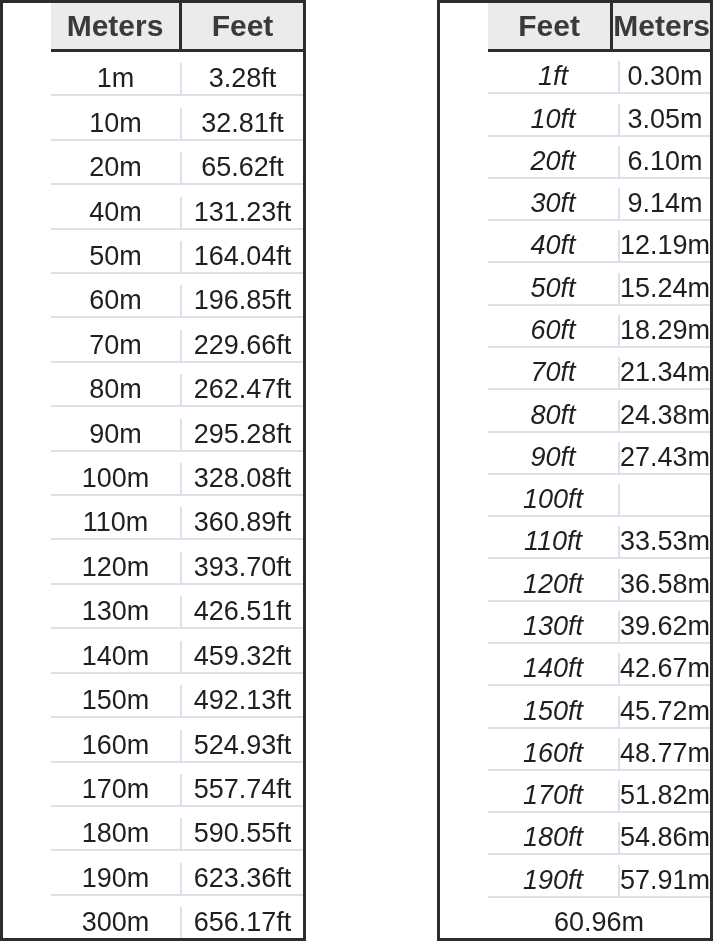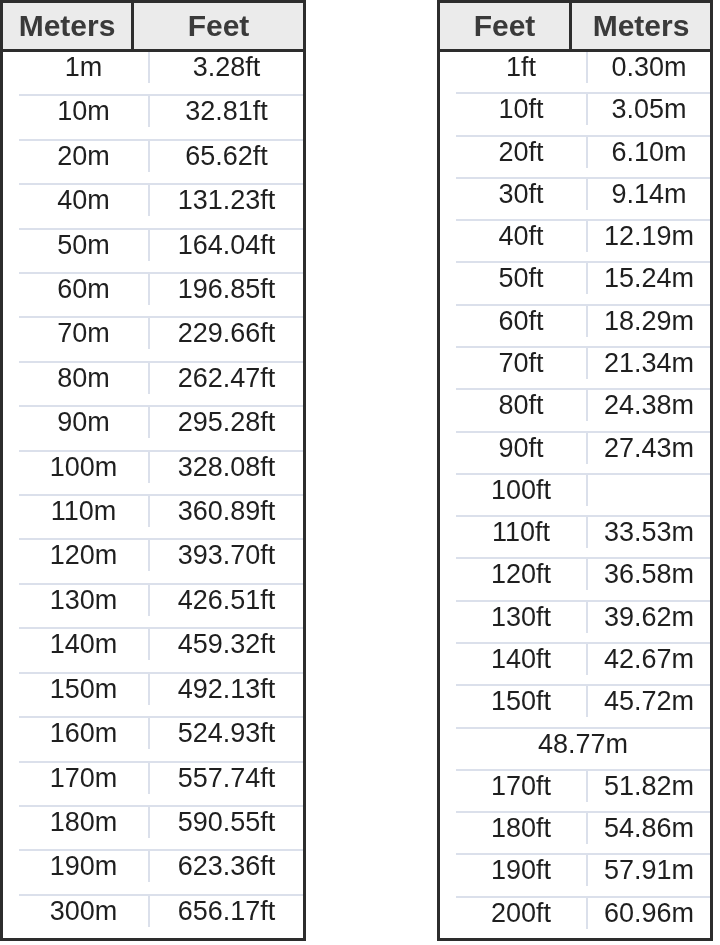--- a/index.html
+++ b/index.html
@@ -10,50 +10,50 @@
     --row-divider:#dbe0eb;
     --page-bg:#ffffff;
   }
   *{margin:0;padding:0;box-sizing:border-box;}
   html,body{width:720px;height:945px;background:var(--page-bg);overflow:hidden;
     font-family:"Liberation Sans","DejaVu Sans",sans-serif;}
   .canvas{position:relative;width:720px;height:945px;background:var(--page-bg);}
   .conv-table{
     position:absolute;top:0;height:941px;
     border:3px solid var(--border-dark);
-    display:flex;flex-direction:column;background:#fff;
+    display:flex;flex-direction:column;background:#fff;padding-left:48px;
   }
   .t-left{left:0;width:306px;}
   .t-right{left:437px;width:276px;}
   .thead{
     flex:0 0 49px;display:flex;align-items:center;
     background:var(--header-bg);
     border-bottom:3px solid var(--border-dark);
   }
   .thead .hcell{
     display:flex;align-items:center;justify-content:center;
     height:100%;
     font-weight:700;font-size:30px;color:var(--header-text);
   }
   .thead .hcell.c0{border-right:3px solid var(--border-dark);}
   .t-left .hcell.c0{width:131px;}
   .t-left .hcell.c1{flex:1;}
   .t-right .hcell.c0{width:132px;}
   .t-right .hcell.c1{flex:1;}
   .tbody{flex:1;display:flex;flex-direction:column;}
-  .trow{flex:1;display:flex;align-items:flex-start;margin-left:16px;}
+  .trow{flex:1;display:flex;align-items:flex-end;}
   .trow + .trow{border-top:2px solid var(--row-divider);}
   .trow .cell{
     display:flex;align-items:center;justify-content:center;
     font-size:27px;color:var(--cell-text);
   }
   .trow .cell.c0{border-right:2px solid var(--row-divider);}
   .t-left .trow .cell.c0{width:131px;}
   .t-left .trow .cell.c1{flex:1;}
-  .t-right .trow .cell.c0{width:132px;}
+  .t-right .trow .cell.c0{width:132px;font-style:italic;}
   .t-right .trow .cell.c1{flex:1;}
 </style>
 </head>
 <body>
 
 <div class="canvas">
 
   <div class="conv-table t-left">
     <div class="thead">
       <div class="hcell c0">Meters</div>
@@ -206,34 +206,34 @@
         </div>
         <div class="trow">
           <div class="cell c0">140ft</div>
           <div class="cell c1">42.67m</div>
         </div>
         <div class="trow">
           <div class="cell c0">150ft</div>
           <div class="cell c1">45.72m</div>
         </div>
         <div class="trow">
+          <div class="cell c0">160ft</div>
           <div class="cell c1">48.77m</div>
         </div>
         <div class="trow">
           <div class="cell c0">170ft</div>
           <div class="cell c1">51.82m</div>
         </div>
         <div class="trow">
           <div class="cell c0">180ft</div>
           <div class="cell c1">54.86m</div>
         </div>
         <div class="trow">
           <div class="cell c0">190ft</div>
           <div class="cell c1">57.91m</div>
         </div>
         <div class="trow">
-          <div class="cell c0">200ft</div>
           <div class="cell c1">60.96m</div>
         </div>
       </div>
   </div>
 
 </div>
 
 </body></html>

